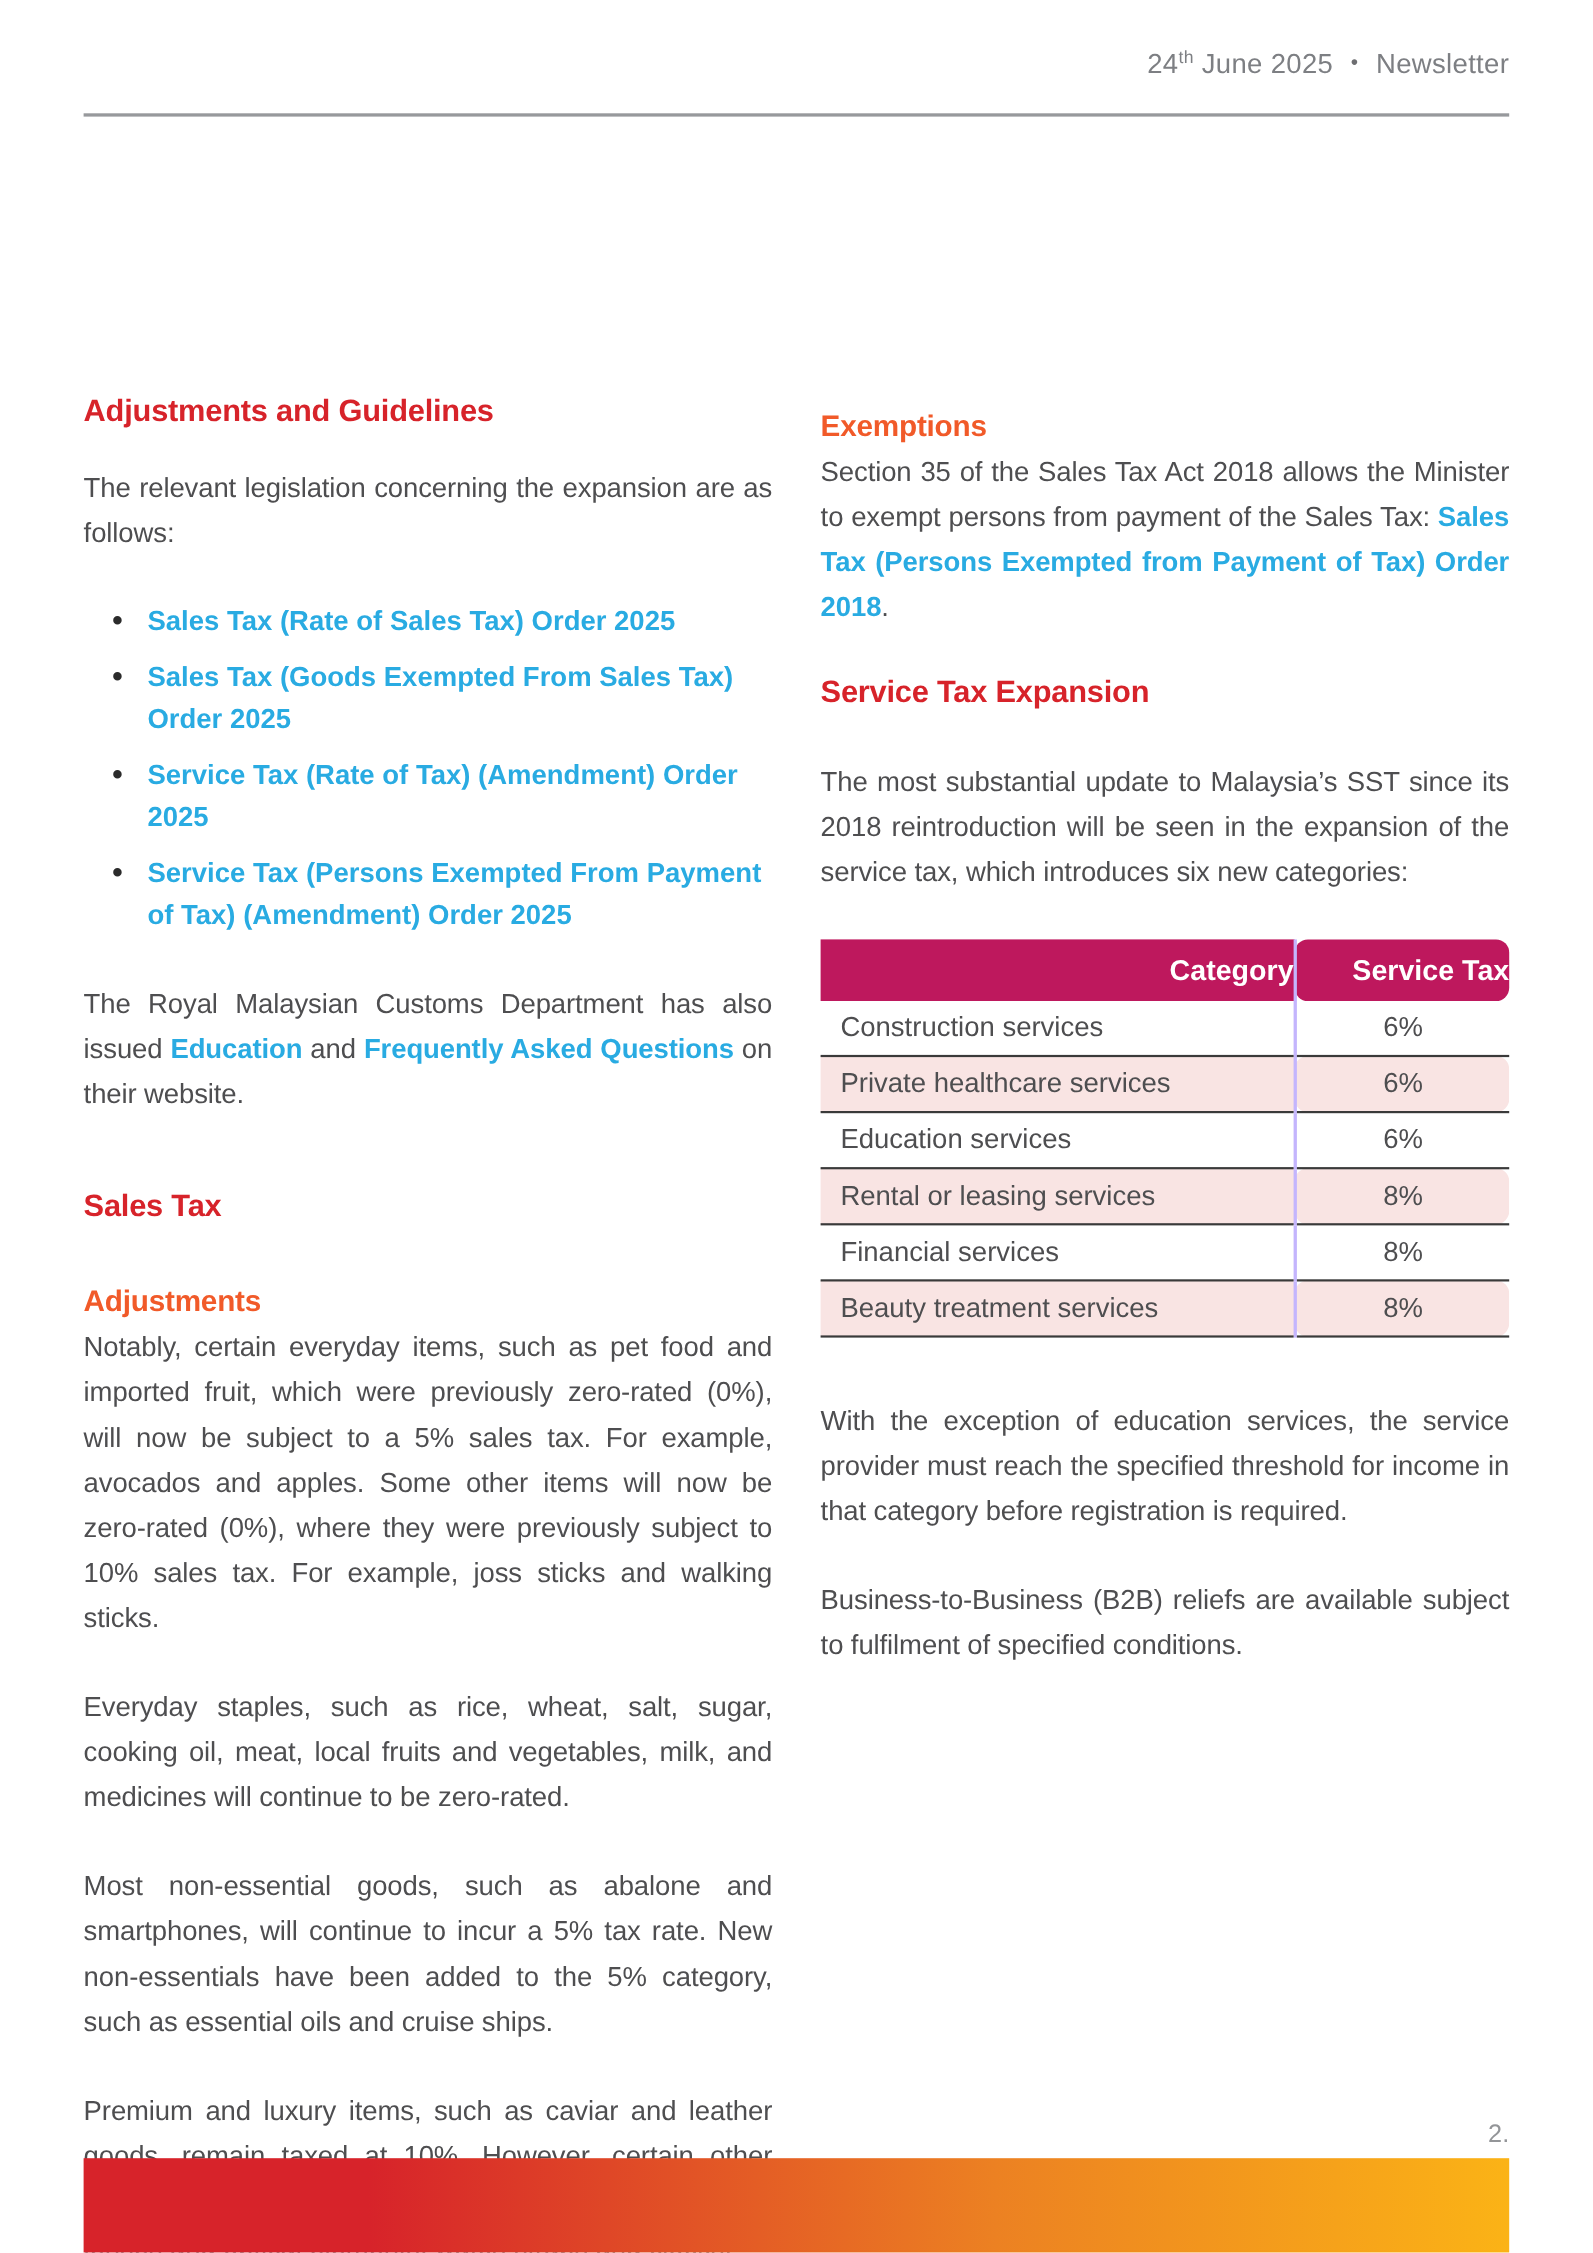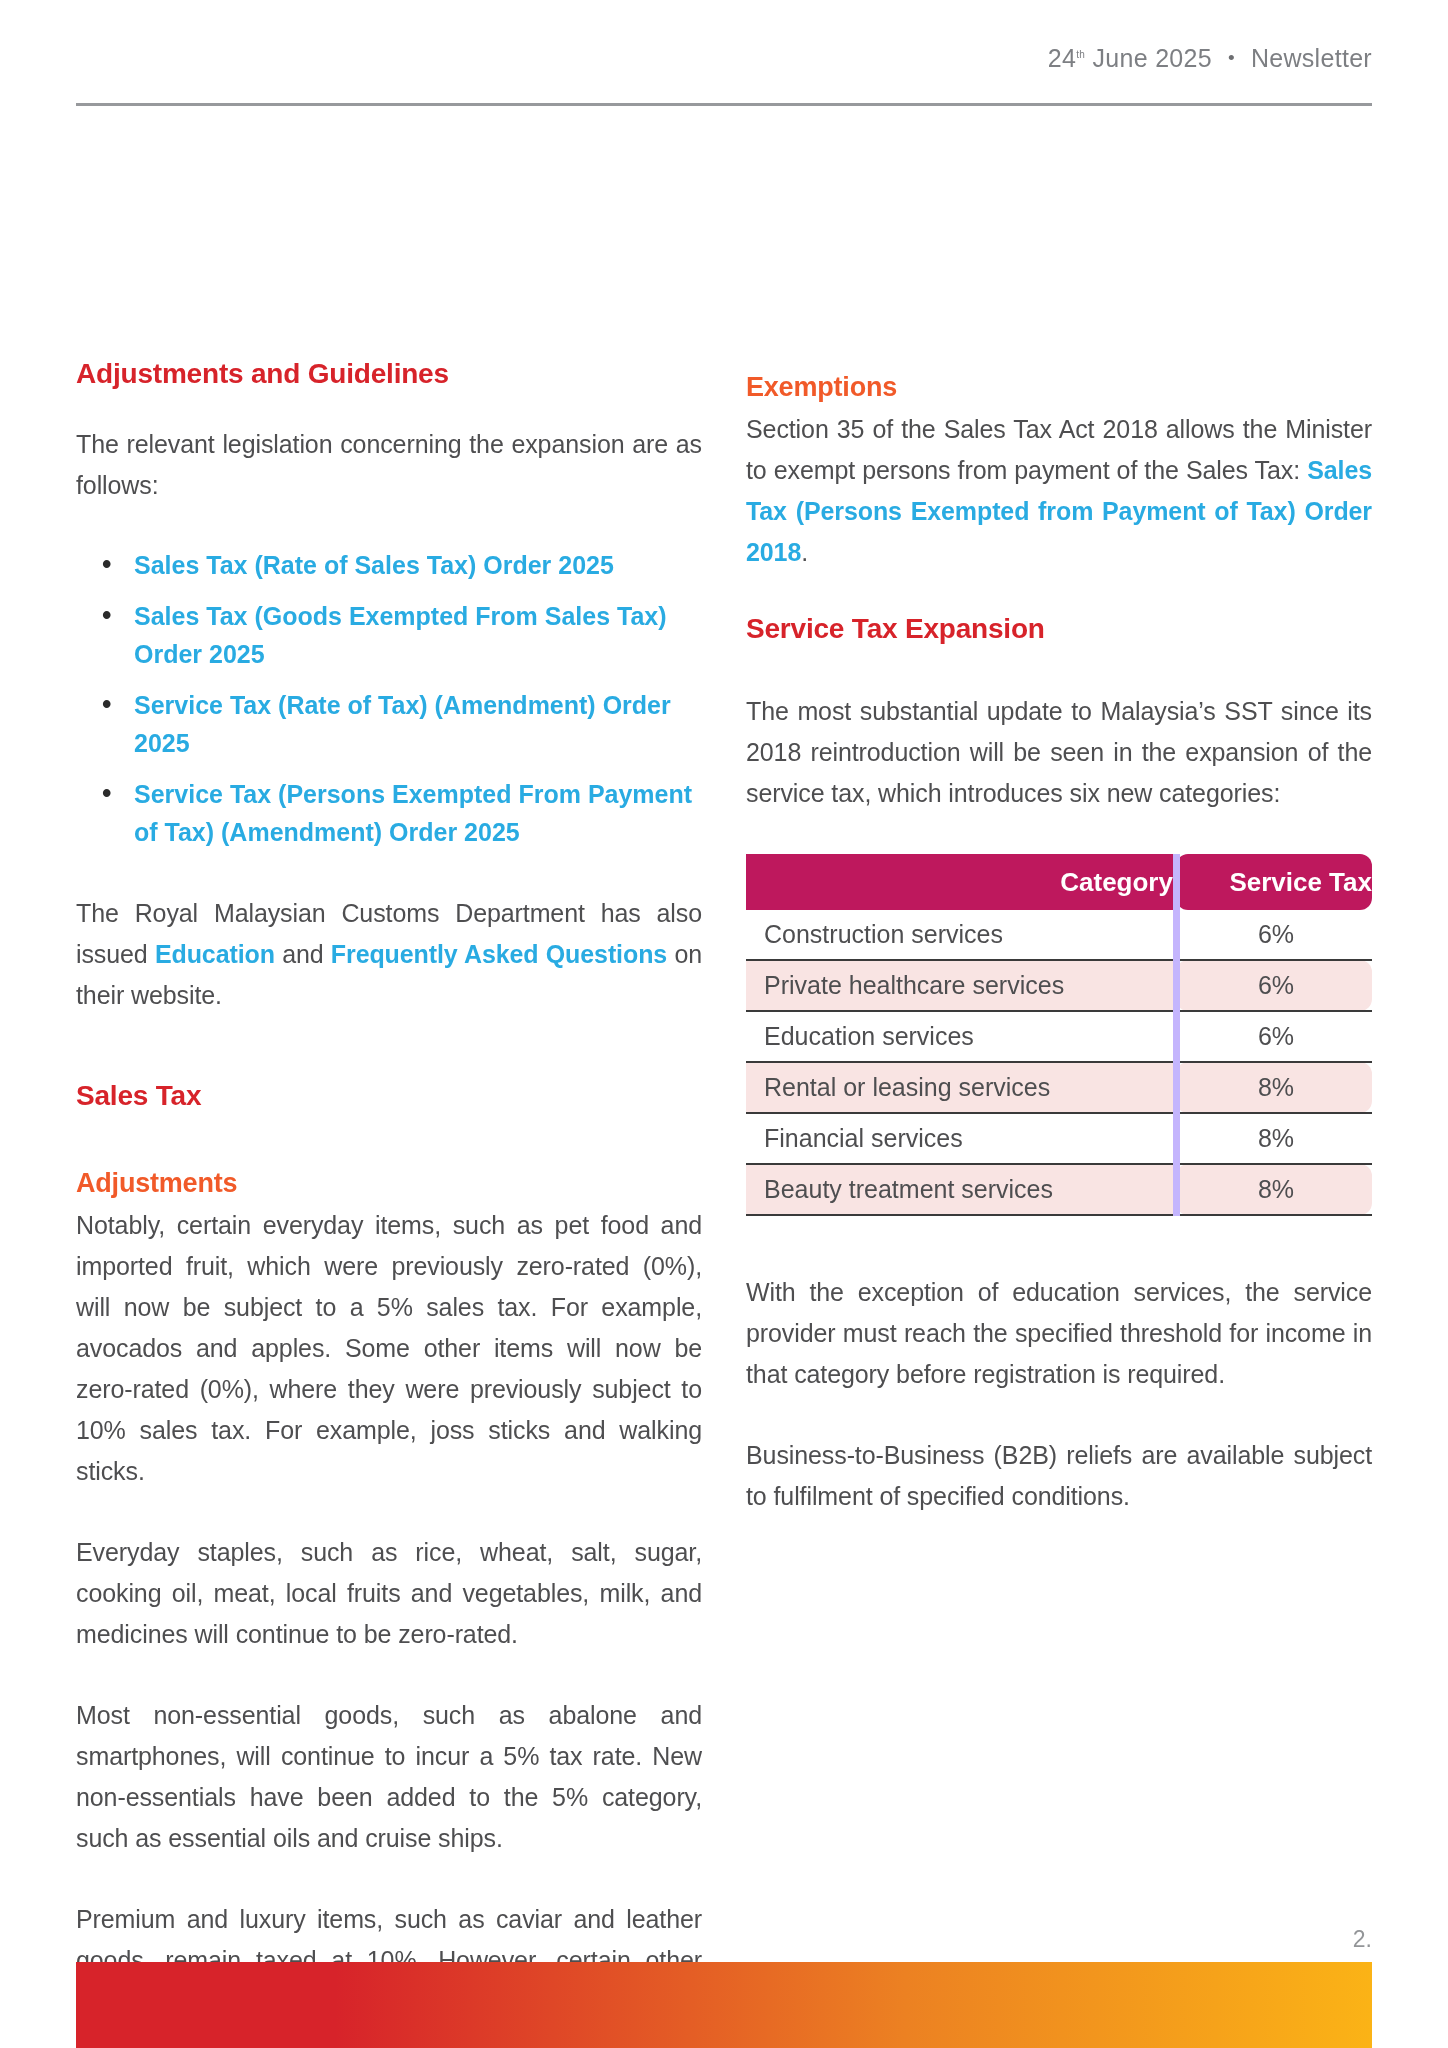--- a/index.html
+++ b/index.html
@@ -8,21 +8,21 @@
     width:1448px;height:2048px;
     background:#ffffff;
     overflow:hidden;
     font-family:"Liberation Sans", sans-serif;
   }
   
   .page-header{
     position:absolute;top:44px;right:76px;
     font-size:25px;color:#7d7f83;letter-spacing:.3px;
   }
-  .page-header sup{font-size:10px;vertical-align:9px;}
+  .page-header sup{font-size:16px;vertical-align:9px;}
   .page-header .sep{display:inline-block;margin:0 16px;font-size:19px;vertical-align:3px;color:#6d6e71;}
   .header-rule{
     position:absolute;top:103px;left:76px;right:76px;height:3px;background:#97999c;
   }
   
   .content{
     position:absolute;top:358px;left:76px;right:76px;
     display:flex;gap:44px;
   }
   .col{flex:1 1 0;min-width:0;}
@@ -60,21 +60,21 @@
     font-size:25px;color:#4e4e50;
     margin:4px 0 56px;
   }
   table.tax-table th{
     background:#be185d;color:#ffffff;font-weight:bold;
     font-size:26px;height:56px;text-align:right;padding:0;
   }
   table.tax-table td{height:49px;padding:0;}
   table.tax-table td.cat{text-align:left;padding-left:18px;}
   table.tax-table td.tax{text-align:center;}
-  table.tax-table .vline{border-left:7px solid #c4b5fd;border-radius:12px;}
+  table.tax-table .vline{border-left:3px solid #c4b5fd;border-radius:12px;}
   table.tax-table tbody tr + tr td{border-top:2px solid #3a3a3a;}
   table.tax-table tbody tr:last-child td{border-bottom:2px solid #3a3a3a;}
   table.tax-table tbody tr:nth-child(even){background:#f9e4e3;}
   
   .page-number{
     position:absolute;top:1926px;right:76px;
     font-size:23px;color:#939598;
   }
   .footer-bar{
     position:absolute;left:76px;right:76px;top:1962px;bottom:0;

